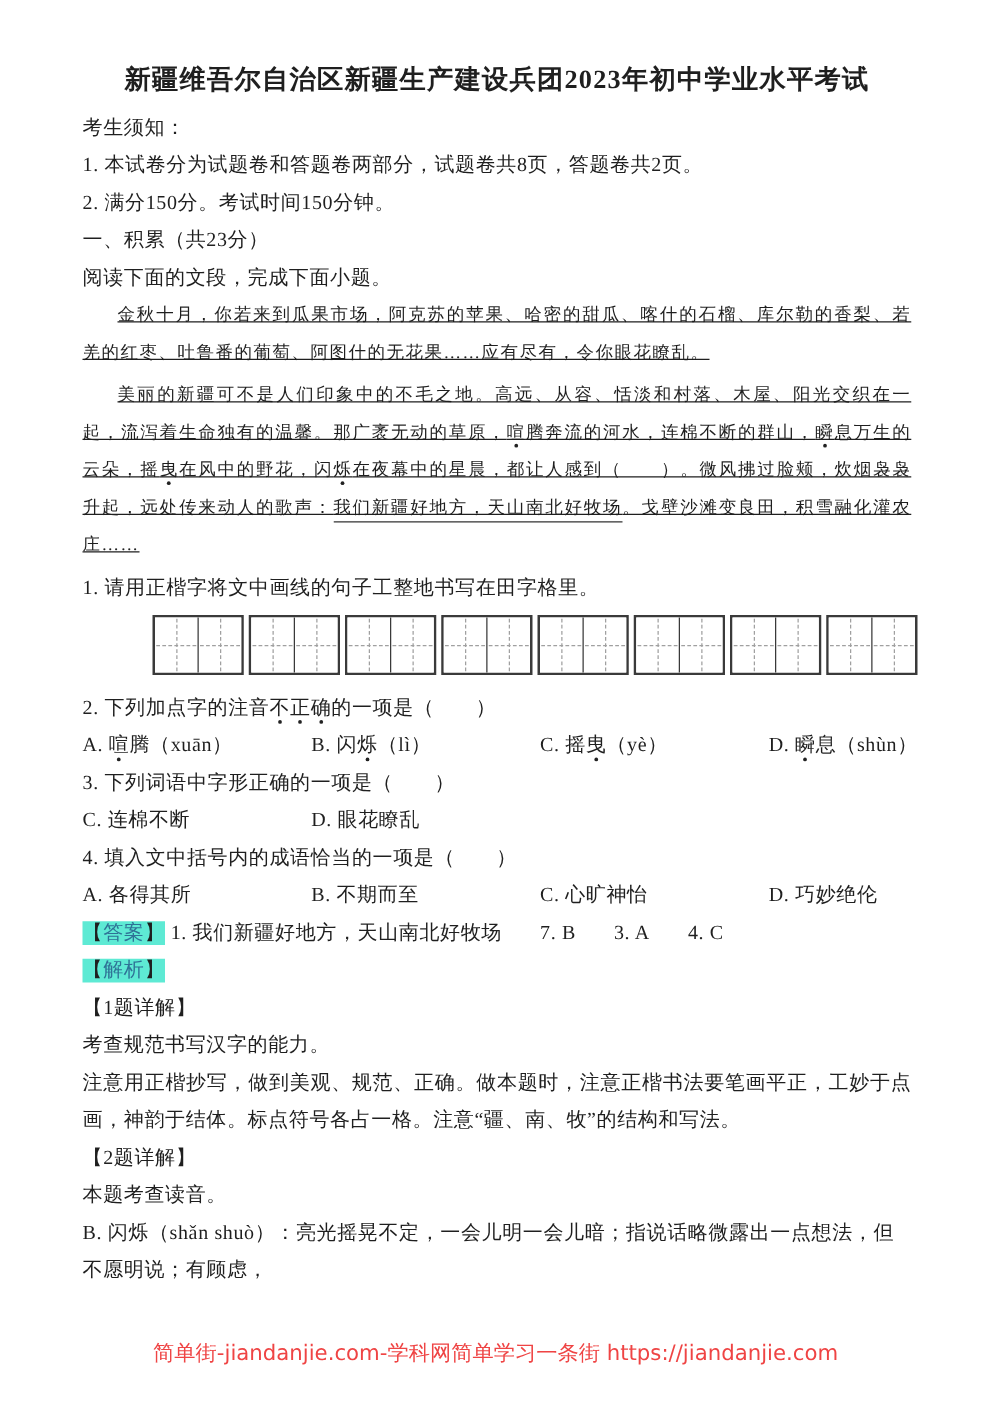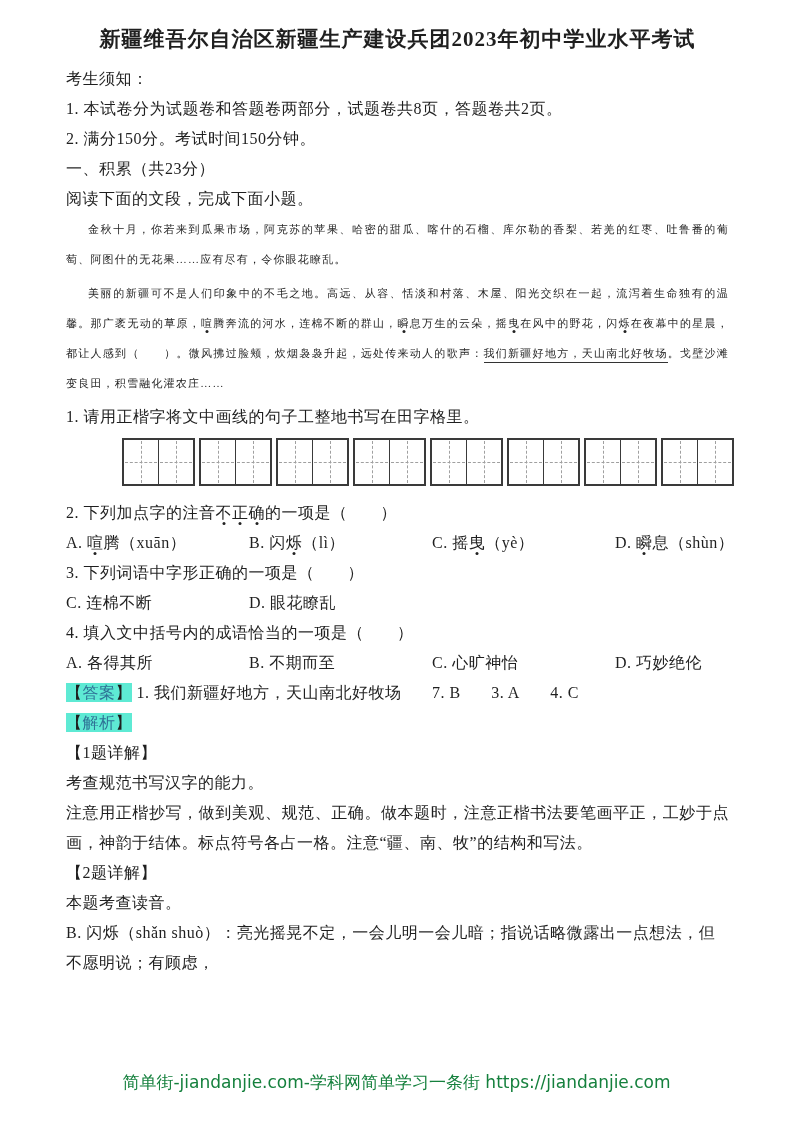--- a/index.html
+++ b/index.html
@@ -1,41 +1,41 @@
 <!DOCTYPE html>
 <html><head>
 <meta charset="utf-8">
 <style>
   html,body{margin:0;padding:0;background:#ffffff;}
   .page{
     position:relative;
     width:793px;height:1122px;
     background:#ffffff;
     box-sizing:border-box;
-    padding:24px 64px 0 66px;
+    padding:48px 64px 0 66px;
     font-family:"Liberation Serif","DejaVu Serif",serif;
     color:#1f1f1f;
     font-size:16px;
     letter-spacing:0.5px;
     overflow:hidden;
   }
   .title{
     font-size:21px;font-weight:bold;text-align:center;
     line-height:30px;margin:0 0 10px 0;letter-spacing:1px;
   }
   .subtitle{
     font-size:21px;font-weight:bold;text-align:center;
     line-height:30px;margin:0 0 12px 0;letter-spacing:2px;
   }
   .line{line-height:30px;margin:0;}
   .bold{font-weight:normal;}
   .passage{
     line-height:30px;margin:0 0 4px 0;
     text-indent:2em;text-align:justify;
-    letter-spacing:1.2px;font-size:11px;
+    letter-spacing:1.2px;font-size:14px;text-decoration:underline;
   }
   .em{position:relative;}
   .em::after{
     content:"";position:absolute;left:50%;bottom:-4px;
     transform:translateX(-50%);
     width:3px;height:3px;border-radius:50%;background:#222;
   }
   .u{border-bottom:1px solid #333;padding-bottom:3px;}
   
   .tzg{
@@ -58,21 +58,21 @@
   .opt-row{display:flex;line-height:30px;}
   .opt{width:183px;flex:0 0 auto;}
   .opt:last-child{width:auto;}
   .tag{background:#5eead4;padding:1px 0;}
   .tag-text{color:#2f7296;}
   .br{color:#1f1f1f;}
   .ans-item{margin-right:26px;}
   .just{line-height:30px;margin:0 0 0 0;text-align:justify;}
   .footer{
     position:absolute;left:0;bottom:28px;width:100%;
-    text-align:center;color:#15803d;
+    text-align:center;color:#ef4444;
     font-family:"DejaVu Sans","Liberation Sans",sans-serif;
     font-size:17px;letter-spacing:0;
   }
 </style>
 </head>
 <body>
 
 <div class="page">
 
   <h1 class="title">新疆维吾尔自治区新疆生产建设兵团2023年初中学业水平考试</h1>

